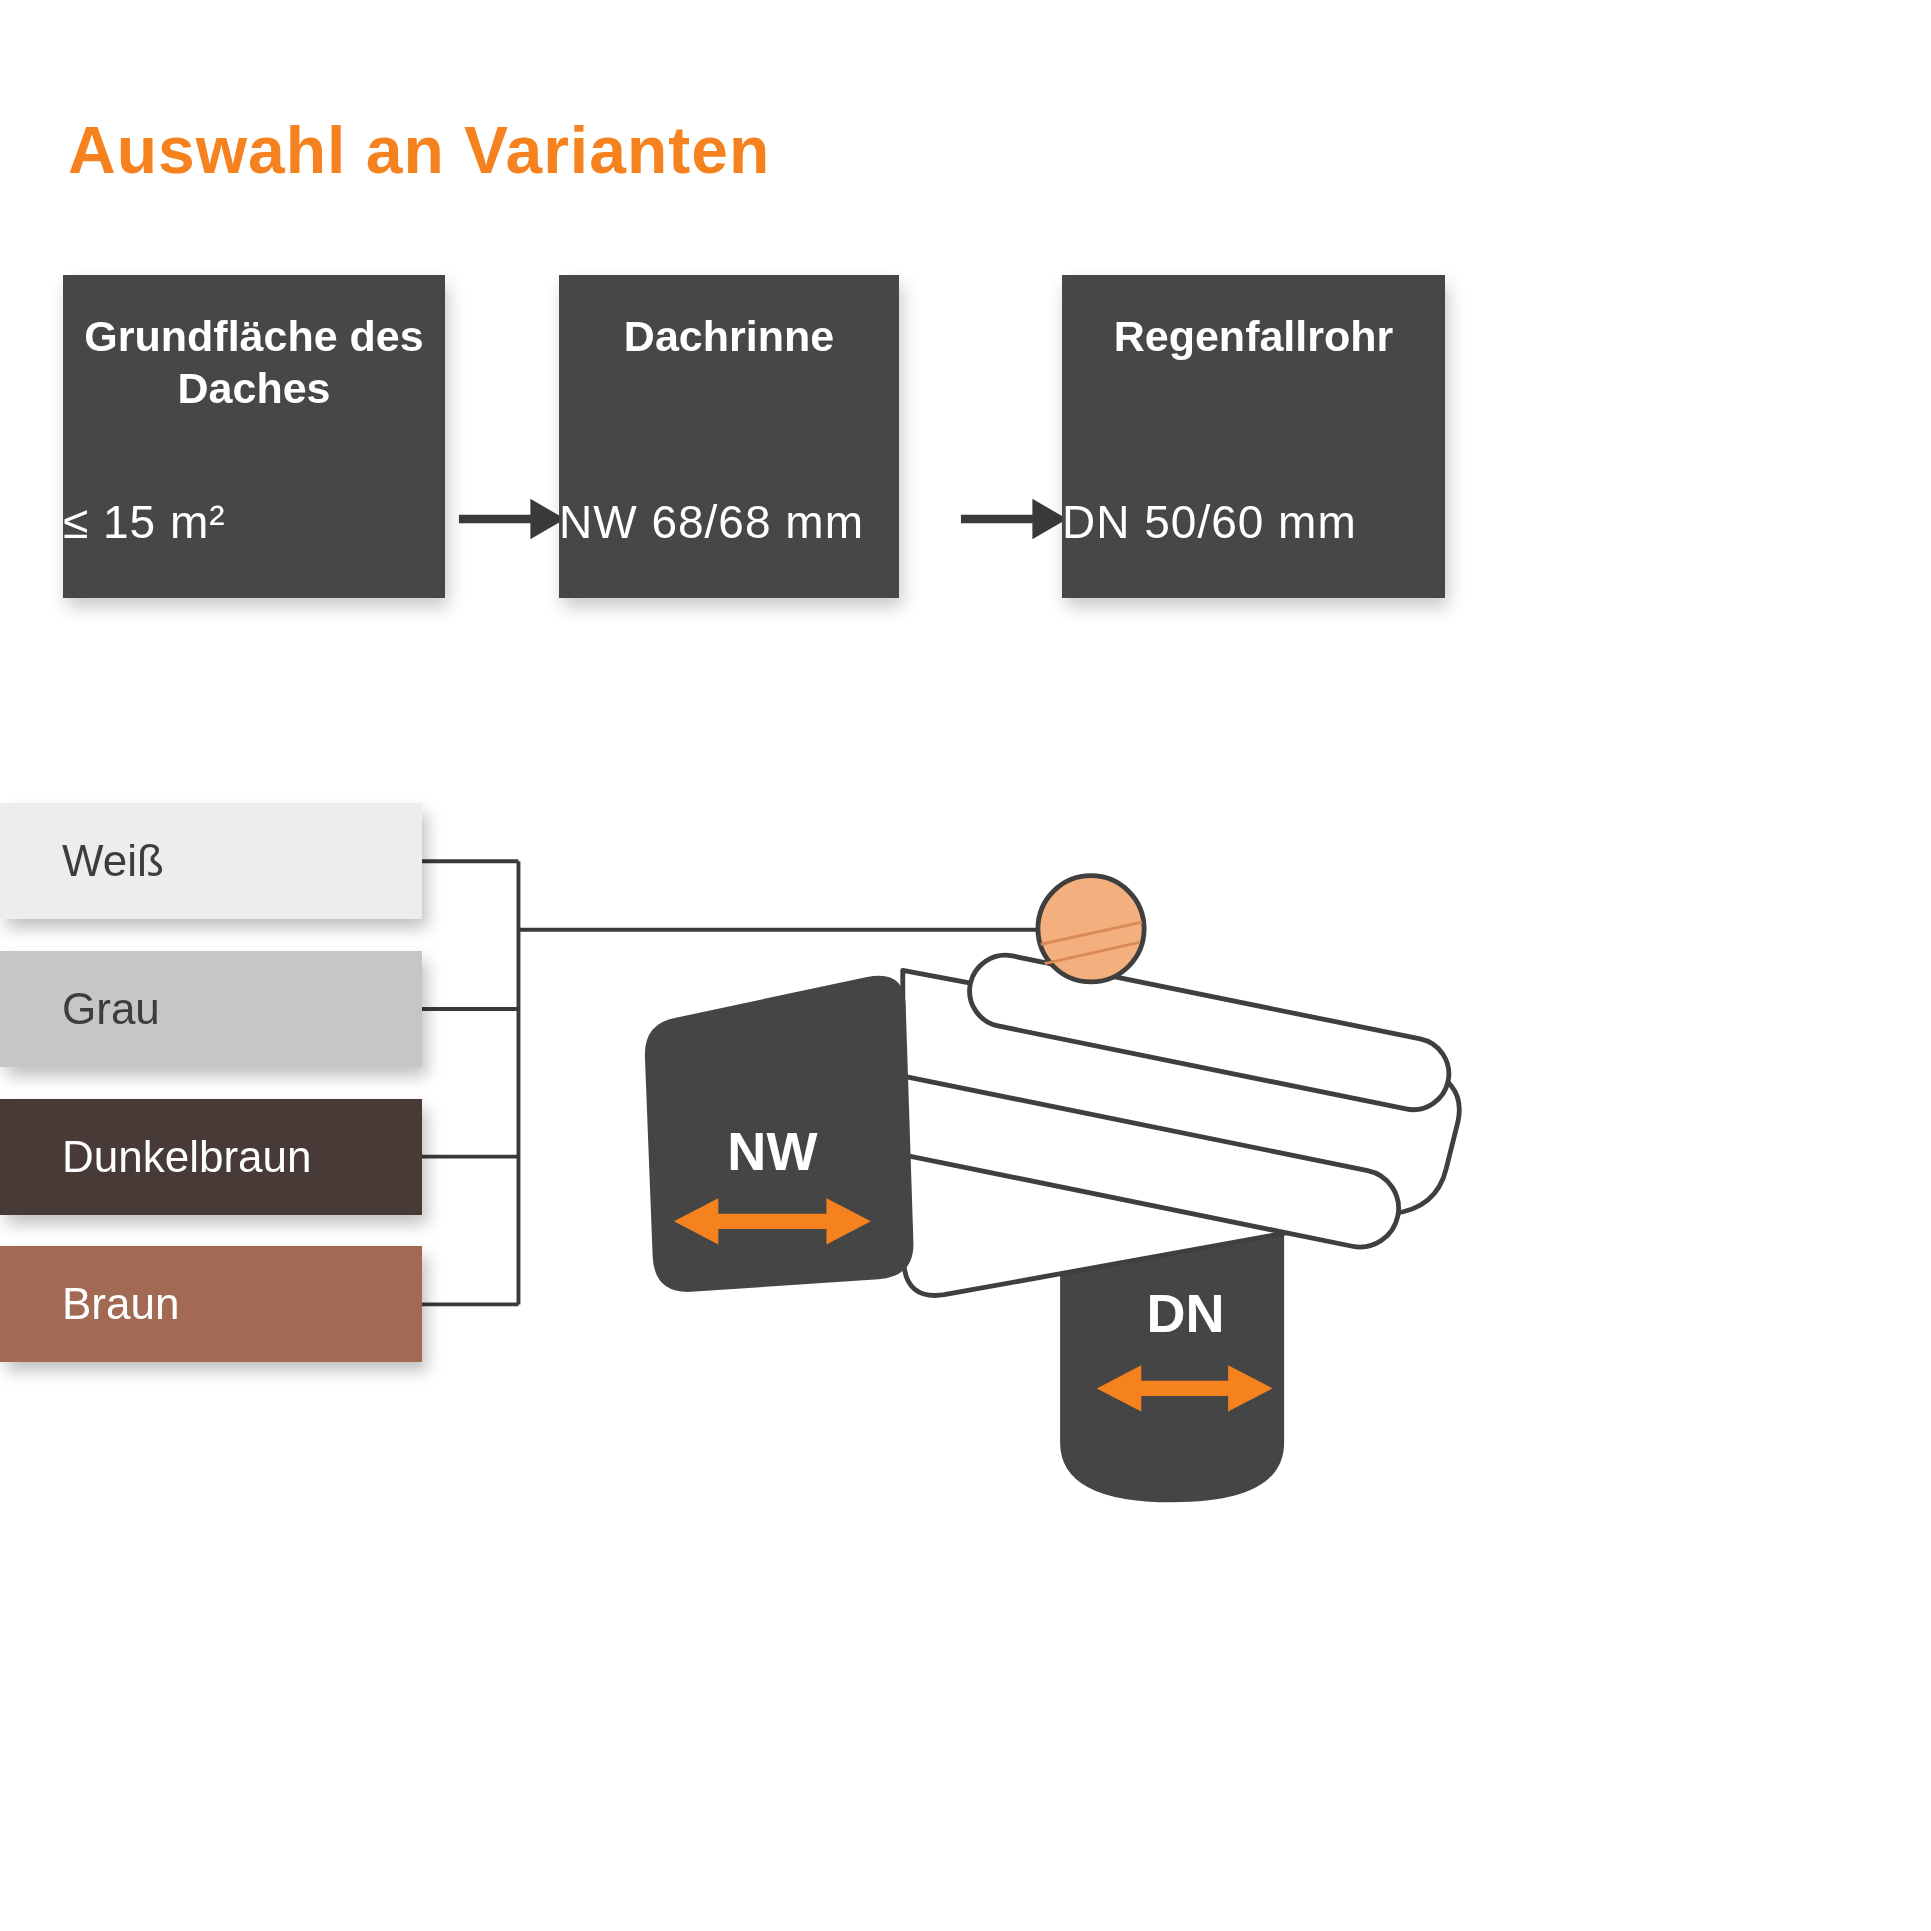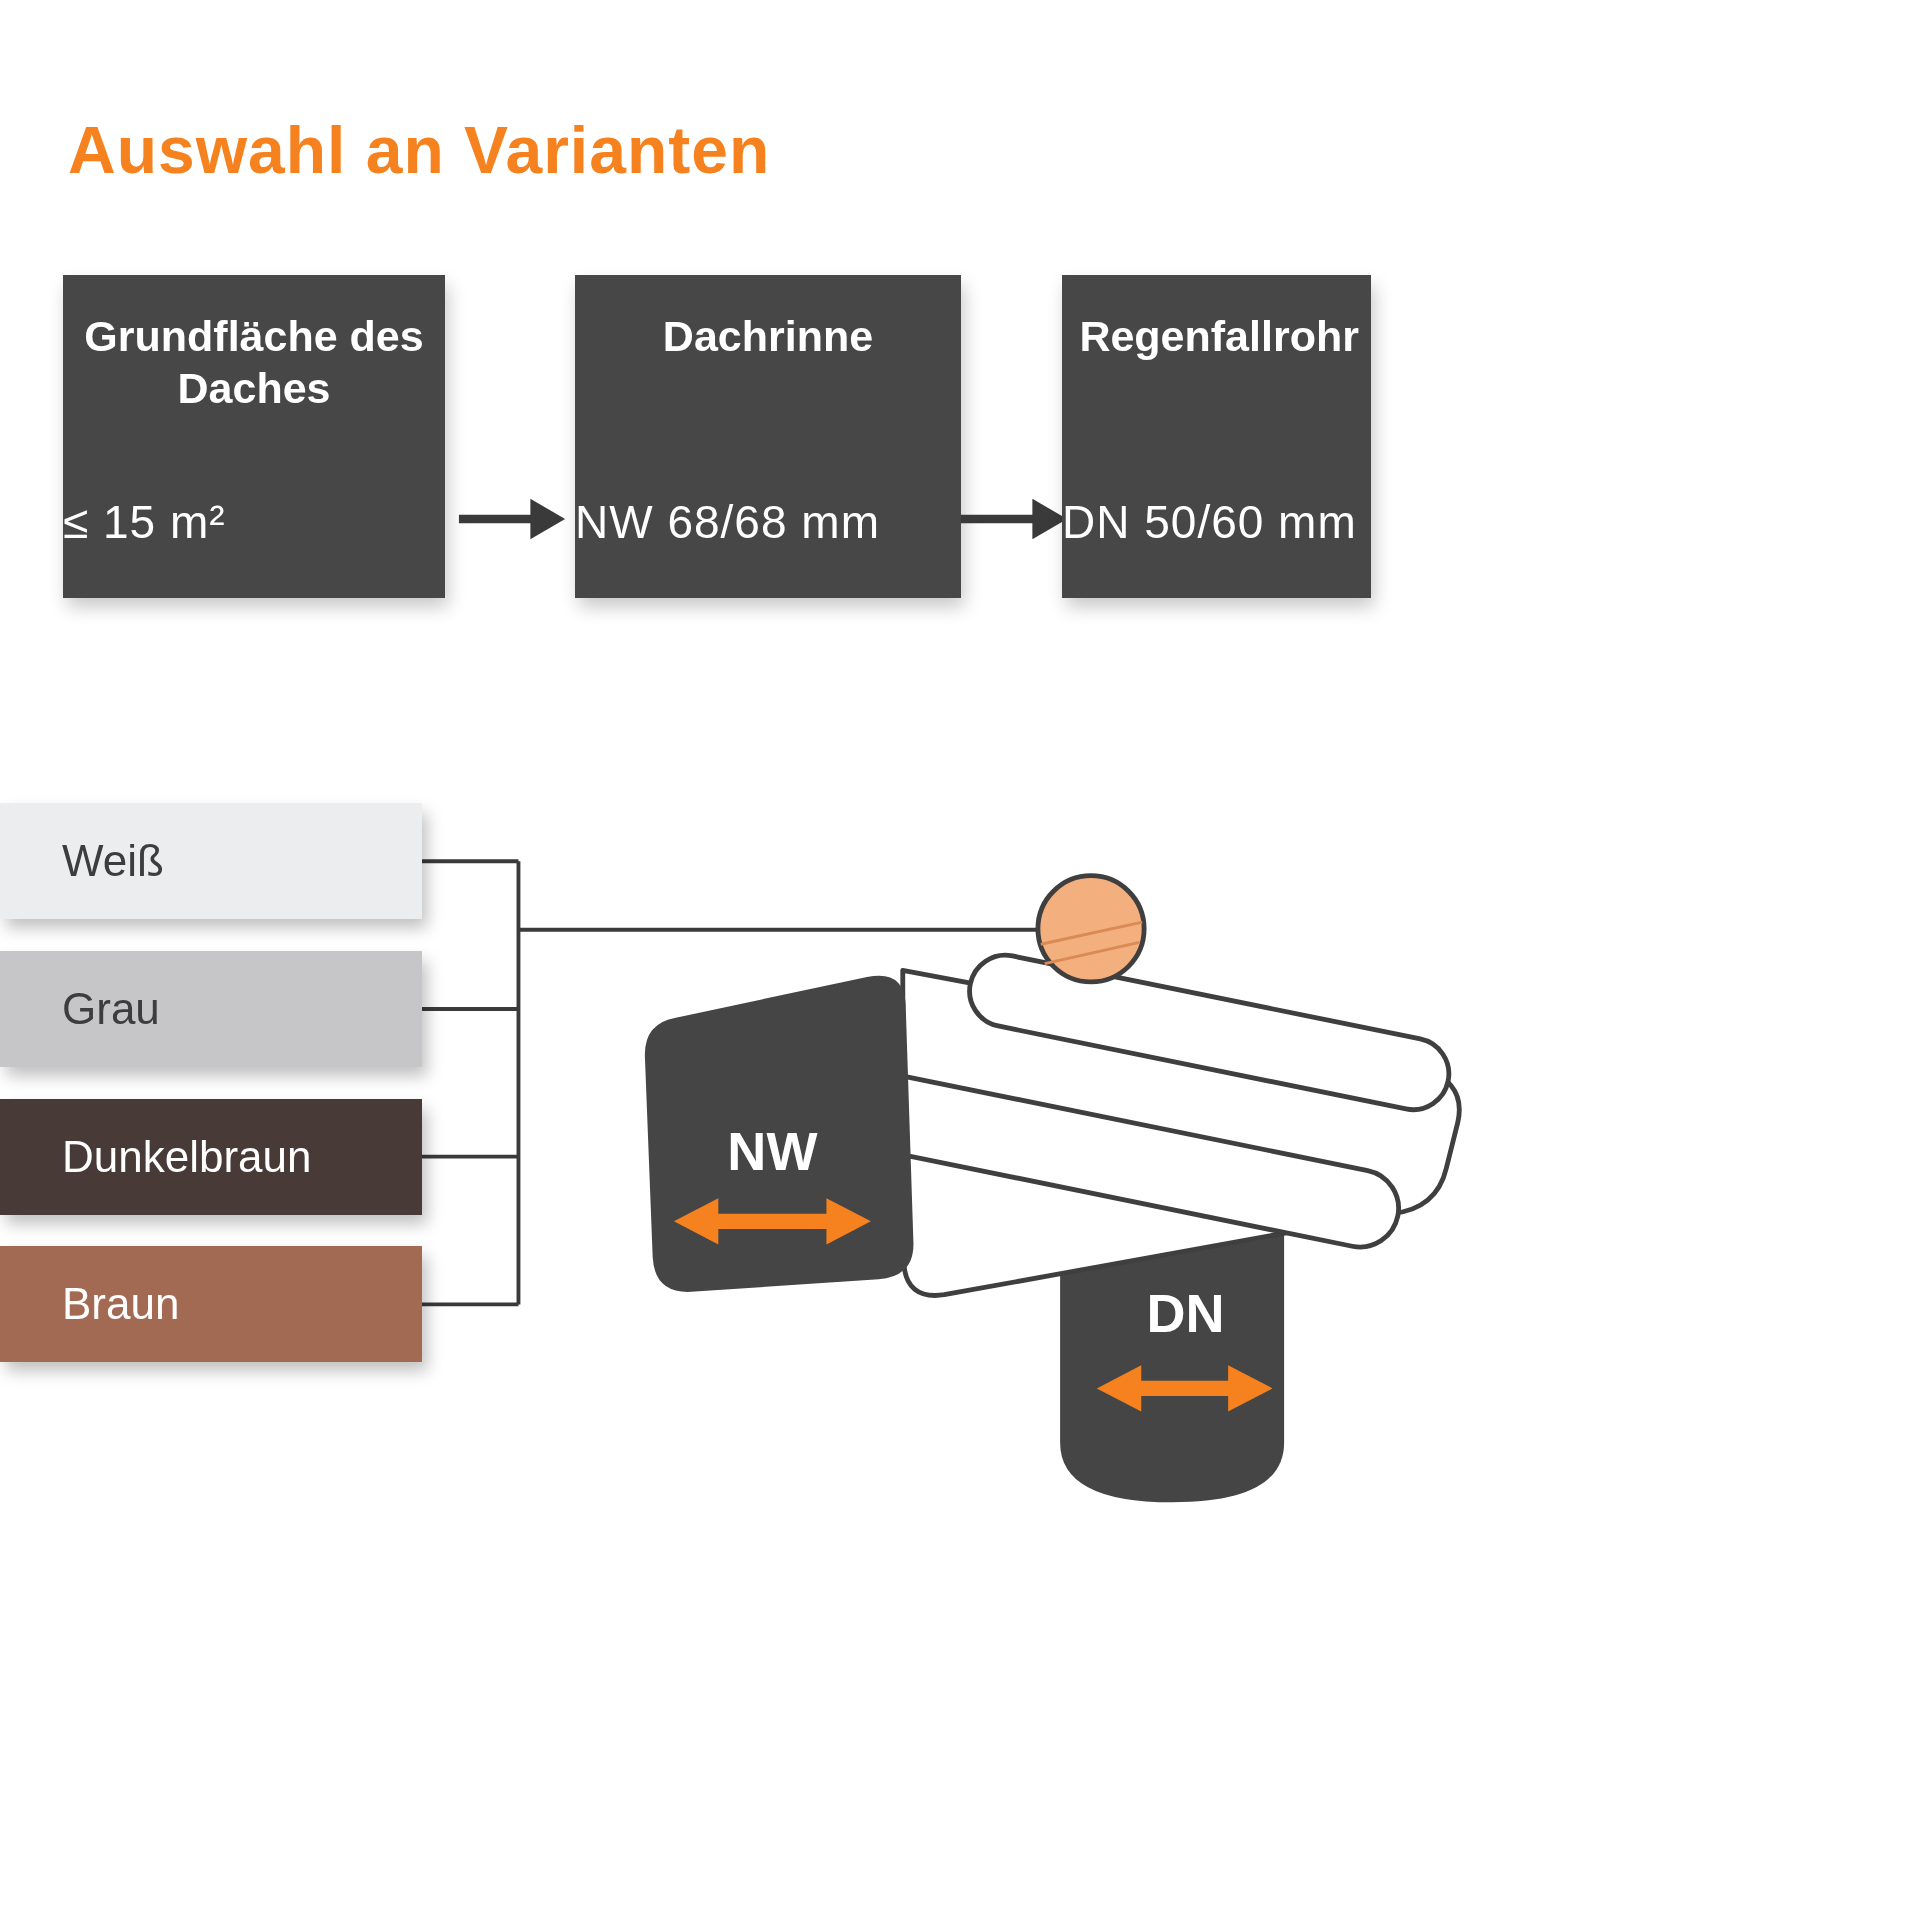--- a/index.html
+++ b/index.html
@@ -26,22 +26,22 @@
   }
   
   .flow-box {
     position:absolute;
     top:275px; height:323px;
     background:#474747;
     color:#ffffff;
     box-shadow:3.9px 9.7px 17.4px rgba(0,0,0,0.22);
   }
   #box-1 { left:63px;  width:382px; }
-  #box-2 { left:575px; width:386px; }
-  #box-3 { left:1062px;width:309px; }
+  #box-2 { left:559px; width:340px; }
+  #box-3 { left:1062px;width:383px; }
   .box-title {
     position:absolute;
     top:35px; left:0; width:100%;
     padding:0 17.4px;
     text-align:center;
     font-size:43px; font-weight:700; line-height:1.22;
   }
   .box-value {
     position:absolute;
     top:210px; left:0; width:100%;

